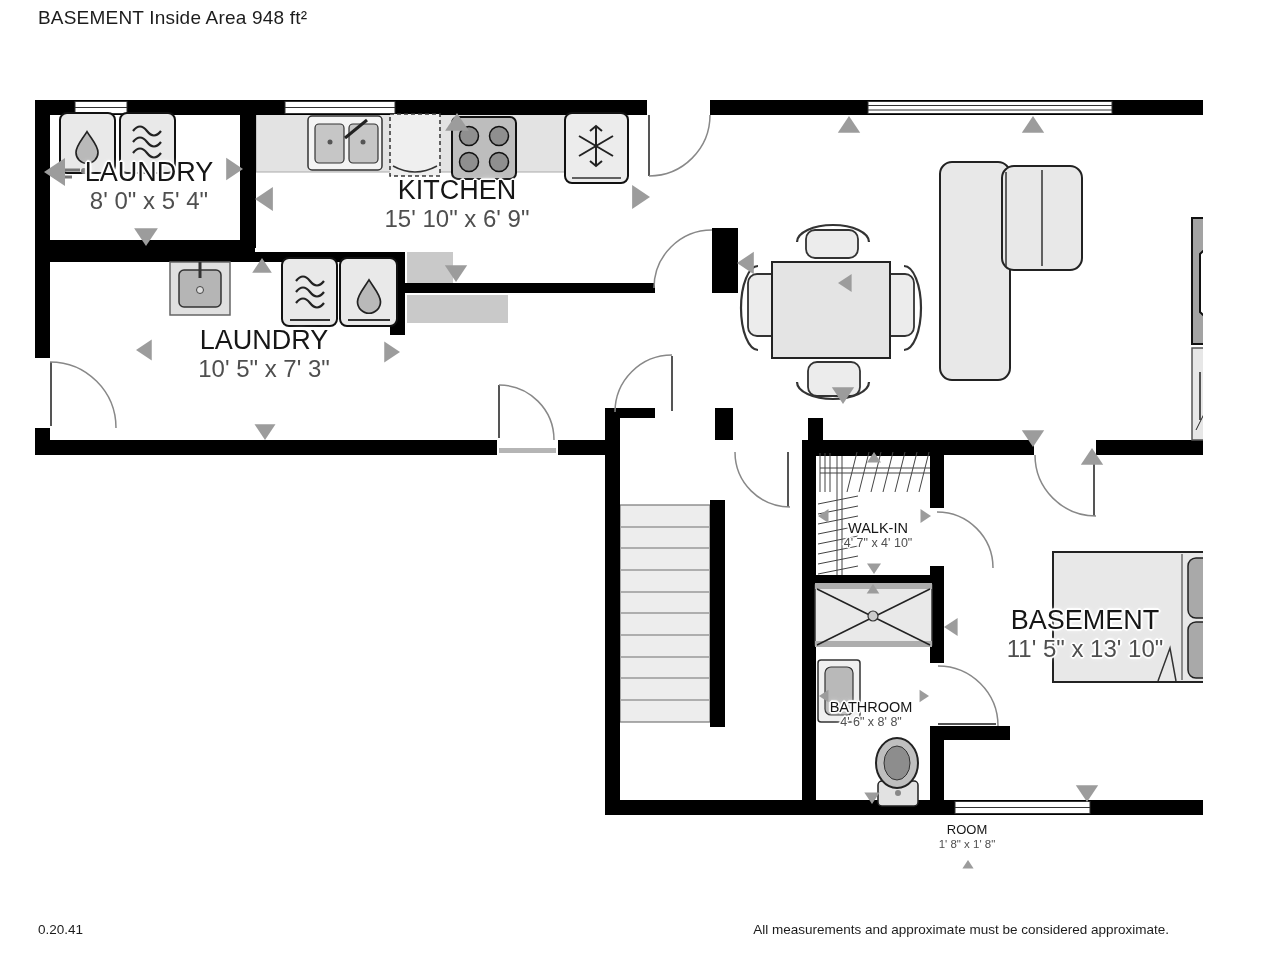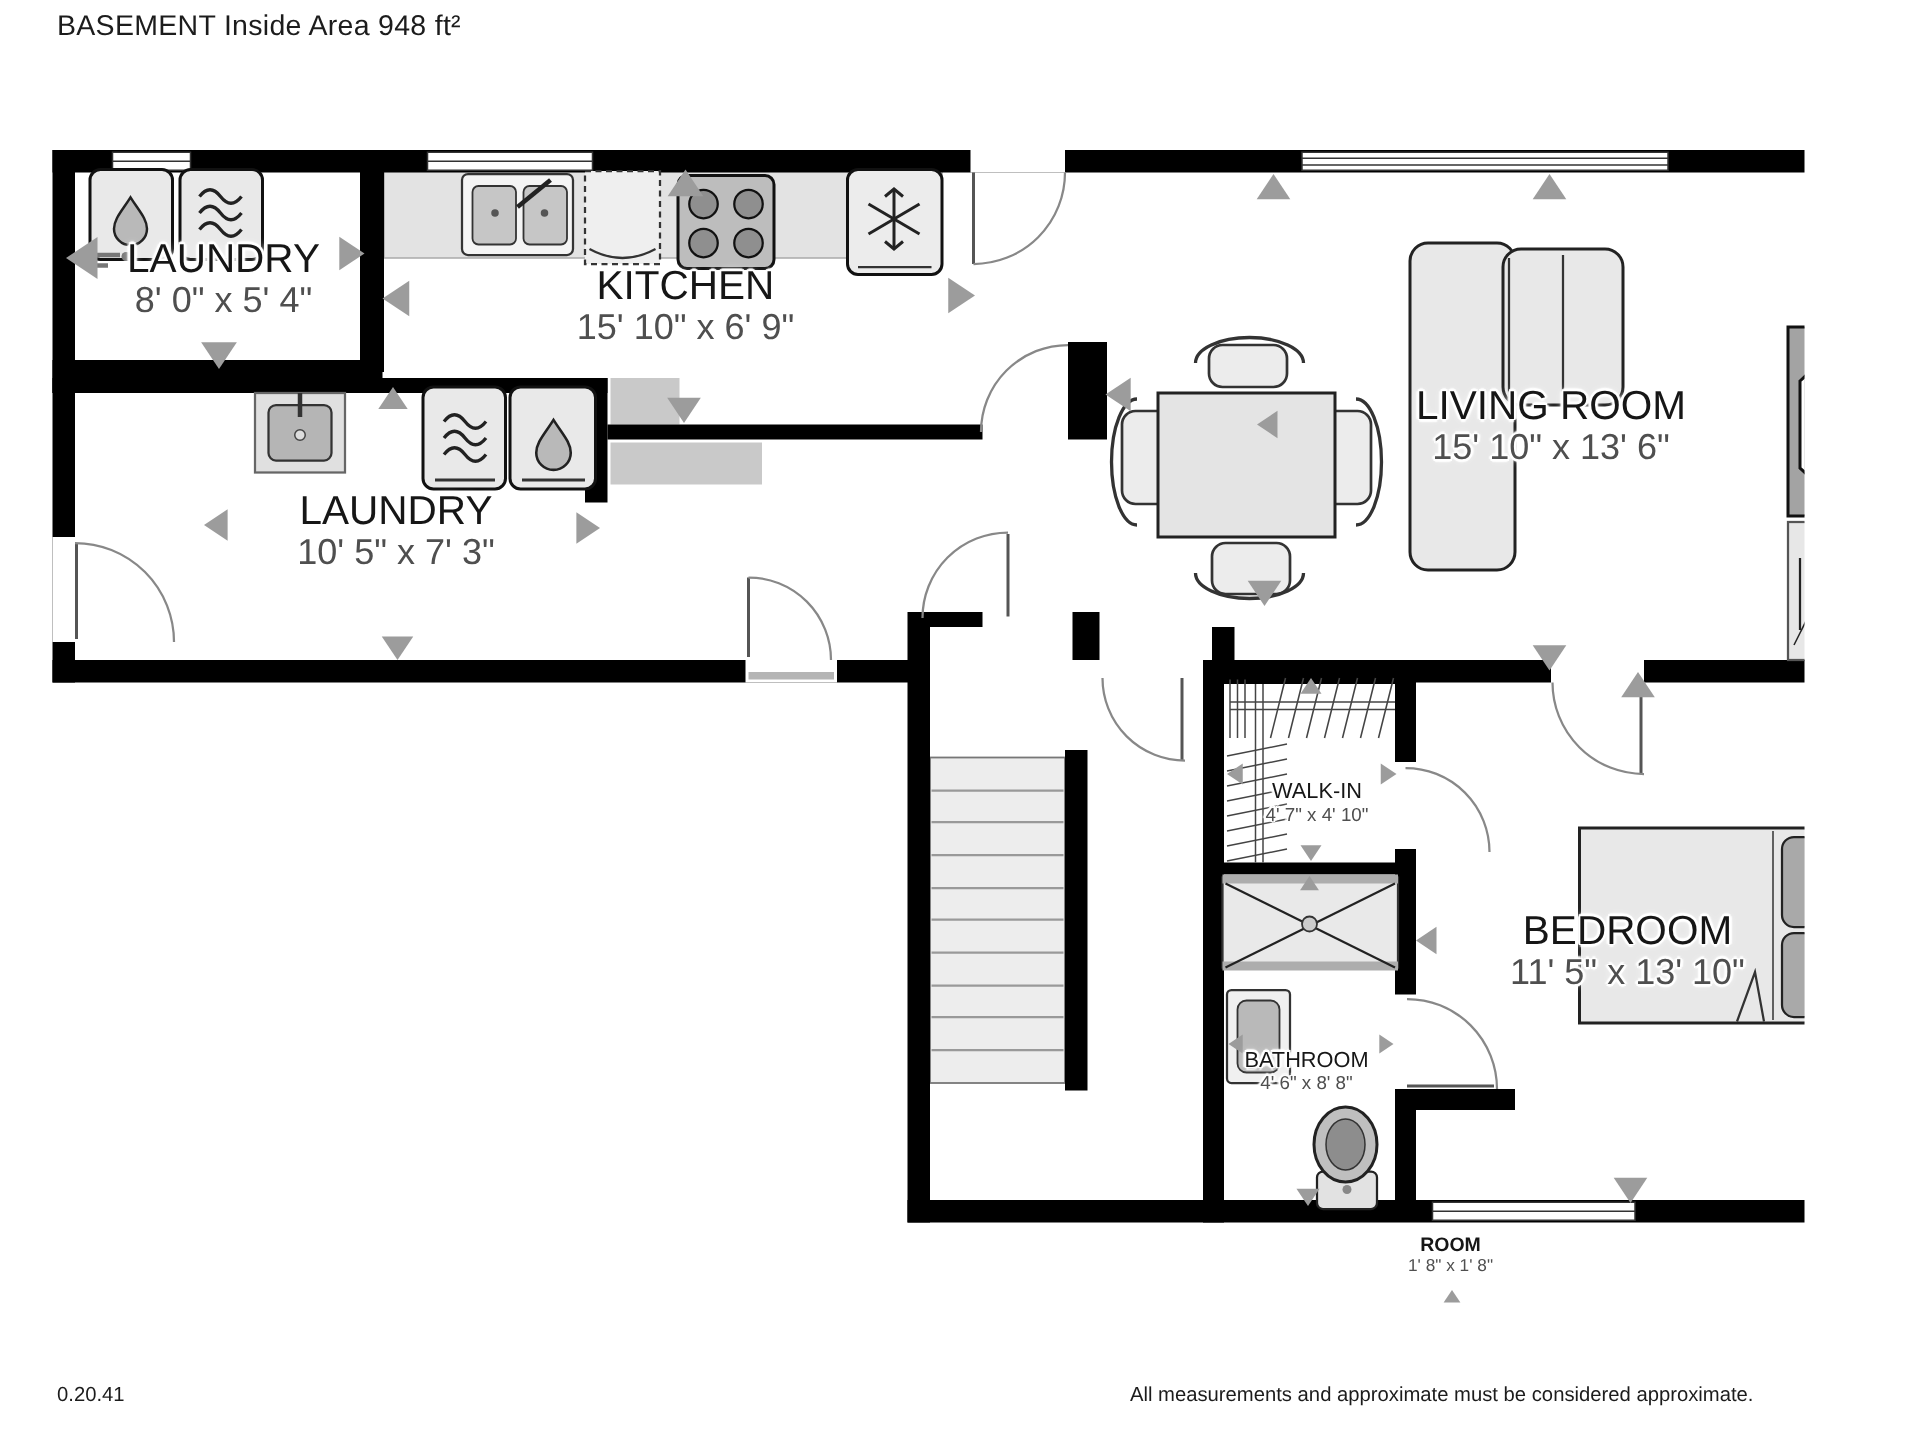--- a/index.html
+++ b/index.html
@@ -12,21 +12,21 @@
   svg.plan{position:absolute;left:0;top:0;}
   .lbl{position:absolute;transform:translate(-50%,-50%);text-align:center;white-space:nowrap;
        text-shadow:-1px -1px 0 #fff,1px -1px 0 #fff,-1px 1px 0 #fff,1px 1px 0 #fff,
                    -2px 0 1px #fff,2px 0 1px #fff,0 -2px 1px #fff,0 2px 1px #fff,0 0 6px #fff;}
   .lbl .nm{color:#161616;}
   .lbl .dm{color:#4f4f4f;}
   .big .nm{font-size:27px;line-height:29px;}
   .big .dm{font-size:24px;line-height:27px;}
   .sml .nm{font-size:14.5px;line-height:15px;margin-top:38px;}
   .sml .dm{font-size:12.5px;line-height:15px;}
-  .tny .nm{font-size:13px;line-height:14px;font-weight:bold;}
+  .tny .nm{font-size:13px;line-height:14px;}
   .tny .dm{font-size:11.5px;line-height:14px;}
 </style>
 </head>
 <body>
 
 <div id="page">
 
   <div id="title">BASEMENT Inside Area 948 ft²</div>
 
   <svg class="plan" width="1280" height="960" viewBox="0 0 1280 960">
@@ -329,30 +329,26 @@
     <div class="dm">8' 0" x 5' 4"</div>
   </div>
   <div class="lbl big" style="left:457px;top:204px">
     <div class="nm">KITCHEN</div>
     <div class="dm">15' 10" x 6' 9"</div>
   </div>
   <div class="lbl big" style="left:264px;top:354px">
     <div class="nm">LAUNDRY</div>
     <div class="dm">10' 5" x 7' 3"</div>
   </div>
-  <div class="lbl big" style="left:1034px;top:284px">
-    <div class="nm">LIVING ROOM</div>
-    <div class="dm">15' 10" x 13' 6"</div>
-  </div>
   <div class="lbl sml" style="left:878px;top:517px">
     <div class="nm">WALK-IN</div>
     <div class="dm">4' 7" x 4' 10"</div>
   </div>
   <div class="lbl big" style="left:1085px;top:634px">
-    <div class="nm">BEDROOM</div>
+    <div class="nm">BASEMENT</div>
     <div class="dm">11' 5" x 13' 10"</div>
   </div>
   <div class="lbl sml" style="left:871px;top:696px">
     <div class="nm">BATHROOM</div>
     <div class="dm">4' 6" x 8' 8"</div>
   </div>
   <div class="lbl tny" style="left:967px;top:837px">
     <div class="nm">ROOM</div>
     <div class="dm">1' 8" x 1' 8"</div>
   </div>

